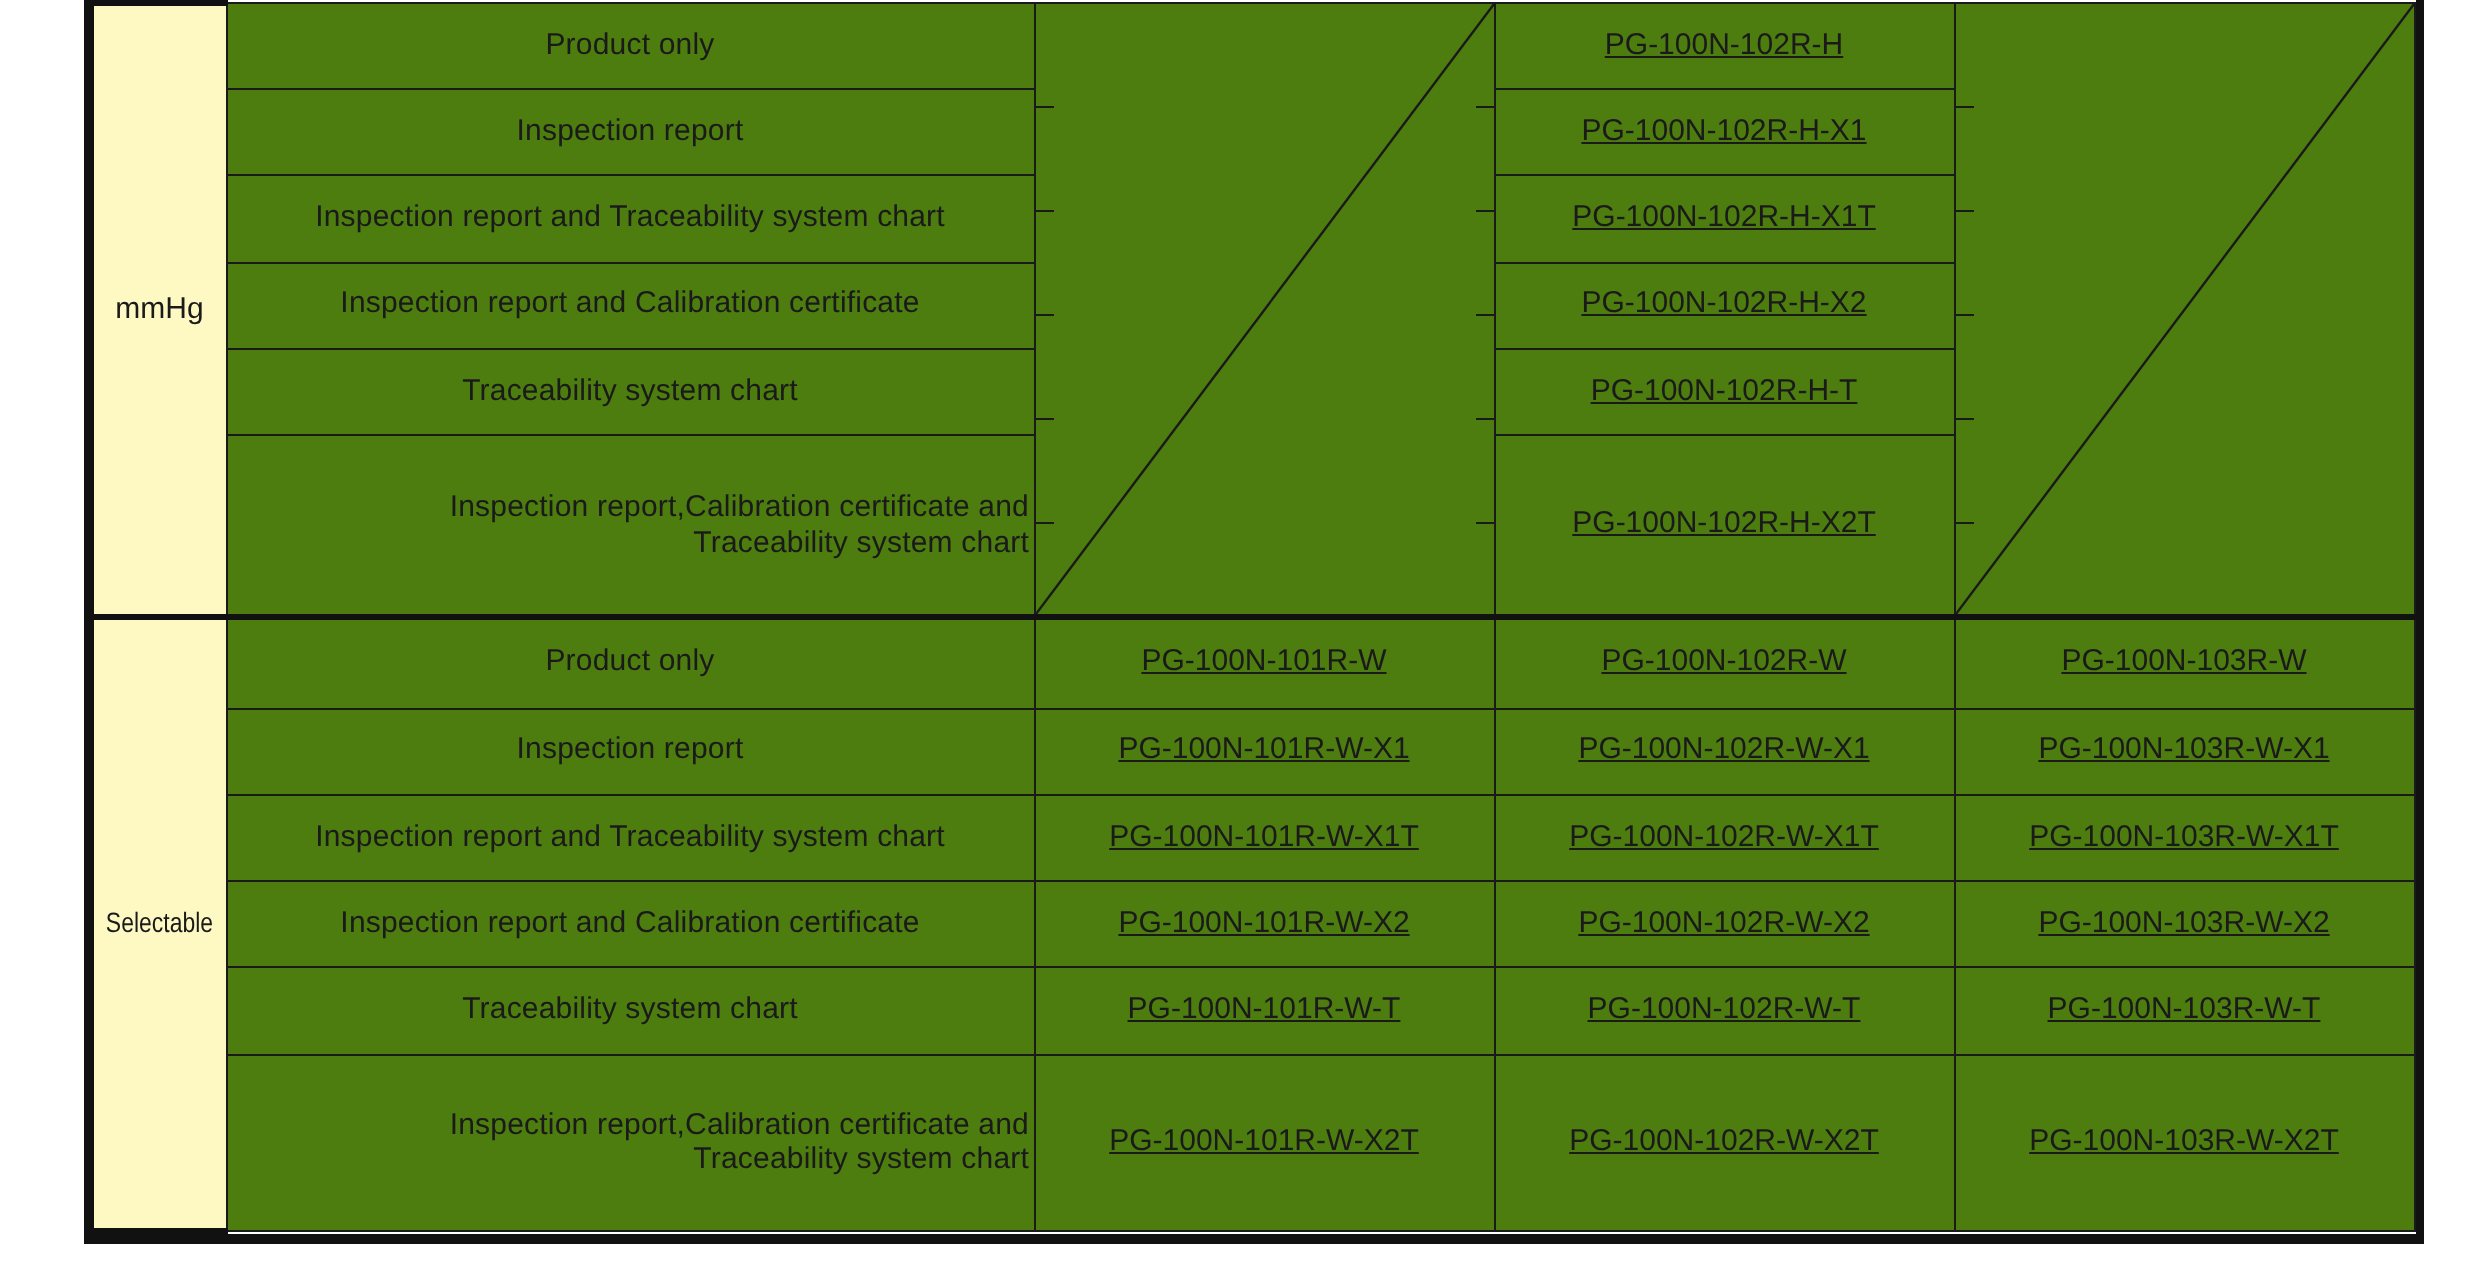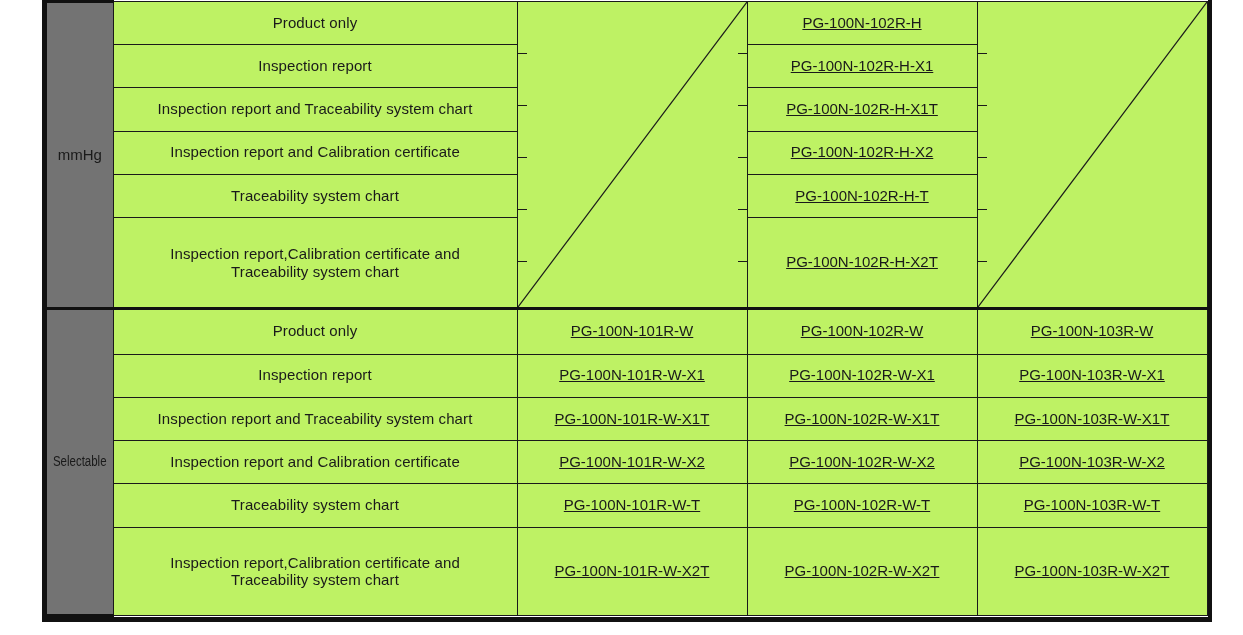--- a/index.html
+++ b/index.html
@@ -45,33 +45,33 @@
     background: #ffffff;
   }
 
   .tbl td {
     border: 1px solid #1a1a1a;
     font-size: 15px;
     line-height: 1.12;
     text-align: center;
     vertical-align: middle;
     padding: 0 2px;
-    background: #bef264;
+    background: #4d7c0f;
     color: #1a1a1a;
     white-space: nowrap;
   }
 
   
   .col-group  { width: 66px;  }
   .col-option { width: 404px; }
   .col-part   { width: 230px; }
 
   
   td.group-cell {
-    background: #737373;
+    background: #fef9c3;
     font-size: 15px;
     border-top: 3px solid #111111;
     border-bottom: 3px solid #111111;
     border-left: 0;
     padding: 0;
   }
   td.group-cell.first {
     border-top: 3px solid #111111;
   }
   .group-label {
@@ -88,20 +88,21 @@
 
   
   td.option-cell {
     font-size: 15px;
     letter-spacing: 0.1px;
   }
   td.option-cell .two-line {
     display: block;
     line-height: 1.18;
     white-space: normal;
+    text-align: right;
   }
 
   
   td.part-cell { font-size: 15px; text-decoration: underline; }
 
   
   td.diag-cell {
     position: relative;
     padding: 0;
     overflow: hidden;

